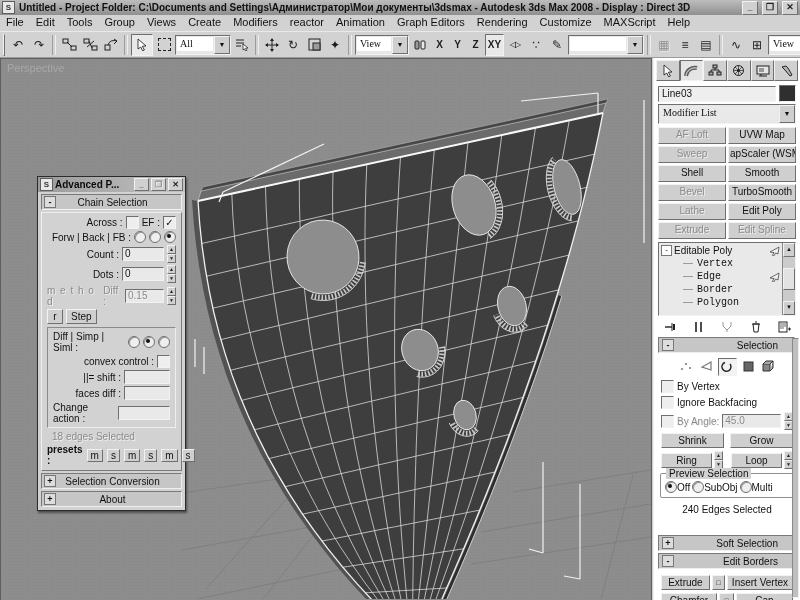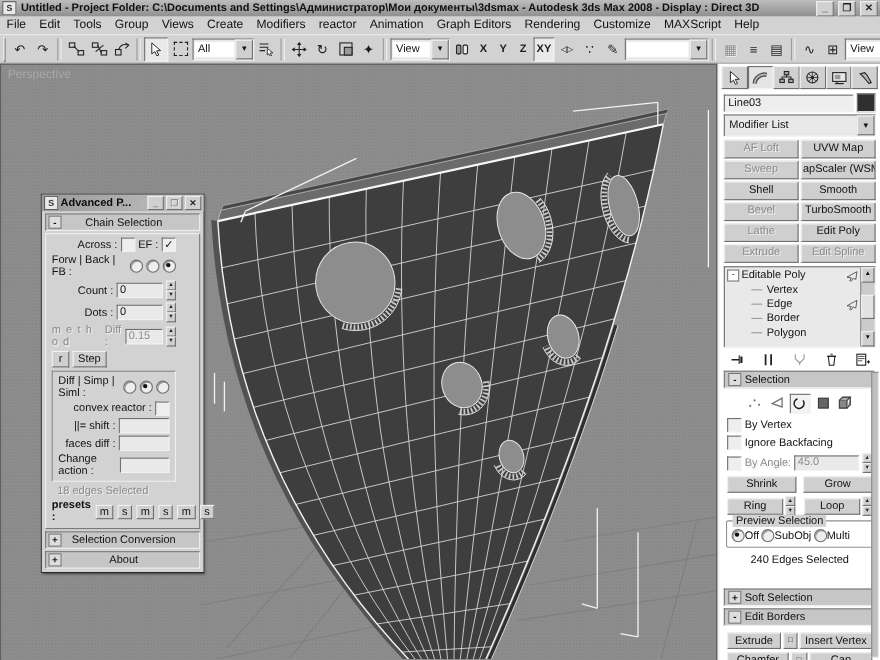--- a/index.html
+++ b/index.html
@@ -27,21 +27,21 @@
   
   #toolbar{position:absolute;left:0;top:31px;width:800px;height:27px;background:#d2d2d2;
     border-top:1px solid #e9e9e9;border-bottom:1px solid #9c9c9c;display:flex;
     align-items:center;padding:0 1px;box-sizing:border-box;gap:1px;}
   .handle{width:3px;height:20px;border:1px solid;border-color:#f2f2f2 #6f6f6f #6f6f6f #f2f2f2;margin:0 2px;}
   .tbtn{width:20px;height:20px;display:flex;align-items:center;justify-content:center;
     font-size:12px;line-height:1;color:#1c1c1c;flex:none;}
   .tbtn.sm{width:17px;font-size:10px;font-weight:bold;}
   .tsep{width:2px;height:20px;border-left:1px solid #9c9c9c;border-right:1px solid #eee;margin:0 2px;flex:none;}
   .combo{height:18px;background:#e7e7e7;border:1px solid;border-color:#6f6f6f #f2f2f2 #f2f2f2 #6f6f6f;
-    display:flex;align-items:center;flex:none;font-size:10px;}
+    display:flex;flex:none;font-size:10px;font-family:Liberation Serif, serif;}
   .combo .cval{flex:1;padding:0 3px;white-space:nowrap;overflow:hidden;background:#fff;height:14px;margin:1px;line-height:14px;}
   .combo .cbtn{width:14px;height:16px;display:flex;align-items:center;justify-content:center;
     font-size:7px;border:1px solid;border-color:#f2f2f2 #6f6f6f #6f6f6f #f2f2f2;background:#cfcfcf;}
   .dashedbox{width:11px;height:11px;border:1px dashed #222;}
   
   #viewport{position:absolute;left:0;top:58px;width:652px;height:590px;background:#8d8d8d;
     border:1px solid #5f5f5f;box-sizing:border-box;
     background-image:radial-gradient(rgba(0,0,0,0.045) 1px,transparent 1px);background-size:3px 3px;}
   #vplabel{position:absolute;left:6px;top:3px;color:#a8a8a8;font-size:11px;}
   
@@ -49,21 +49,21 @@
     border:1px solid #2b2b2b;box-shadow:1px 2px 2px rgba(0,0,0,.45);box-sizing:border-box;}
   #dlg-title{height:15px;background:linear-gradient(90deg,#9a9a9a,#c2c2c2);display:flex;
     align-items:center;gap:2px;padding:0 2px;}
   #dlg-title .ttl{flex:1;font-weight:bold;font-size:10px;color:#0c0c0c;white-space:nowrap;overflow:hidden;}
   #dlg-title .winbtn{width:13px;height:11px;font-size:8px;}
   .rollhdr{height:14px;margin:2px 3px;background:#c6c6c6;border:1px solid;
     border-color:#7a7a7a #efefef #efefef #7a7a7a;display:flex;align-items:center;font-size:10px;}
   .rollhdr .pm{width:10px;height:10px;border:1px solid #777;background:#ddd;margin:0 2px;
     display:flex;align-items:center;justify-content:center;font-size:9px;line-height:1;font-weight:bold;}
   .rollhdr .rttl{flex:1;text-align:center;padding-right:14px;}
-  .dbody{border:1px solid;border-color:#efefef #7a7a7a #7a7a7a #efefef;margin:0 3px 2px 3px;padding:2px 16px 3px 0;}
+  .dbody{border:1px solid;border-color:#efefef #7a7a7a #7a7a7a #efefef;margin:0 3px 2px 3px;padding:2px 0 3px 0;}
   .drow{display:flex;align-items:center;justify-content:flex-end;gap:3px;padding:1px 5px;font-size:10px;}
   .drow.left{justify-content:flex-start;}
   .cb{width:11px;height:11px;background:#eee;border:1px solid;border-color:#6f6f6f #f2f2f2 #f2f2f2 #6f6f6f;
     display:flex;align-items:center;justify-content:center;font-size:10px;line-height:1;flex:none;}
   .rb{width:10px;height:10px;border-radius:50%;background:#eee;border:1px solid #6f6f6f;
     box-shadow:inset 1px 1px 0 #999;flex:none;position:relative;}
   .rb.on::after{content:"";position:absolute;left:2px;top:2px;width:4px;height:4px;border-radius:50%;background:#111;}
   .field{background:#e9e9e9;border:1px solid;border-color:#6f6f6f #f2f2f2 #f2f2f2 #6f6f6f;
     height:12px;font-size:10px;padding:0 2px;line-height:12px;}
   .spin{display:flex;flex-direction:column;width:9px;flex:none;}
@@ -82,35 +82,35 @@
   #namerow{display:flex;align-items:center;gap:3px;margin:4px 4px 2px 4px;}
   #objname{flex:1;height:14px;background:#eee;border:1px solid;border-color:#6f6f6f #f2f2f2 #f2f2f2 #6f6f6f;
     font-size:10px;padding:0 3px;line-height:14px;}
   #colorswatch{width:15px;height:15px;background:#2f2f2f;border:1px solid;border-color:#6f6f6f #f2f2f2 #f2f2f2 #6f6f6f;}
   #modgrid{display:grid;grid-template-columns:1fr 1fr;gap:2px 2px;margin:3px 4px;}
   #modgrid .btn{height:15px;line-height:13px;padding:0 1px;overflow:hidden;}
   #stackbox{margin:3px 4px;height:72px;background:#e9e9e9;border:1px solid;
     border-color:#6f6f6f #f2f2f2 #f2f2f2 #6f6f6f;display:flex;}
   #stacklist{flex:1;padding:1px 0;position:relative;}
   .stkrow{height:13px;display:flex;align-items:center;font-size:10px;gap:2px;padding-left:2px;}
-  .stkrow.child{padding-left:24px;}
+  .stkrow.child{padding-left:24px;font-family:Liberation Mono, monospace;}
   .stkrow.child::before{content:"";width:10px;height:1px;background:#9a9a9a;margin-right:2px;}
   .treebox{width:9px;height:9px;border:1px solid #777;background:#fff;font-size:8px;line-height:7px;
     text-align:center;flex:none;}
   #stackscroll{width:12px;background:#cbcbcb;border-left:1px solid #888;display:flex;
     flex-direction:column;justify-content:space-between;}
   #stackscroll .sb{height:12px;border:1px solid;border-color:#f2f2f2 #6f6f6f #6f6f6f #f2f2f2;
     background:#cfcfcf;font-size:6px;text-align:center;line-height:10px;}
   #stackbar{display:flex;gap:6px;margin:2px 6px 3px 6px;align-items:center;justify-content:space-between;padding:0 2px;}
   .sicon{width:16px;height:15px;display:flex;align-items:center;justify-content:center;}
   .prollhdr{height:14px;margin:2px 5px 2px 4px;background:#c6c6c6;border:1px solid;
     border-color:#7a7a7a #efefef #efefef #7a7a7a;display:flex;align-items:center;font-size:10px;}
   .prollhdr .pm{width:10px;height:10px;border:1px solid #777;background:#ddd;margin:0 3px;
     display:flex;align-items:center;justify-content:center;font-size:9px;font-weight:bold;line-height:1;}
-  .prollhdr .rttl{flex:1;text-align:left;padding-right:16px;}
+  .prollhdr .rttl{flex:1;text-align:right;padding-right:16px;}
   .prow{display:flex;align-items:center;gap:3px;padding:2px 7px 1px 7px;font-size:10px;}
   .subicons{display:flex;gap:3px;justify-content:center;padding:3px 0 2px 0;}
   .subicon{width:17px;height:16px;display:flex;align-items:center;justify-content:center;}
   .subicon.on{background:#f2f2f2;border:1px solid;border-color:#6f6f6f #f2f2f2 #f2f2f2 #6f6f6f;}
   .fgroup{border:1px solid #909090;border-radius:2px;margin:3px 6px 2px 6px;padding:3px 2px 3px 2px;position:relative;}
   .fgroup .legend{position:absolute;top:-6px;left:5px;background:#d2d2d2;padding:0 3px;font-size:10px;}
   #panelscroll{position:absolute;right:1px;top:280px;bottom:2px;width:5px;background:#bfbfbf;
     border:1px solid;border-color:#8a8a8a #efefef #efefef #8a8a8a;}
   .statusline{text-align:center;font-size:10px;padding:4px 0 6px 0;}
   .setbtn{width:13px;height:13px;border:1px solid;border-color:#f2f2f2 #6f6f6f #6f6f6f #f2f2f2;
@@ -388,21 +388,21 @@
       <span class="btn">Step</span>
     </div>
     <div class="groupbox">
       <div class="drow">
         <span>Diff | Simp | Siml :</span>
         <span class="rb"></span>
         <span class="rb on"></span>
         <span class="rb"></span>
       </div>
       <div class="drow">
-        <span>convex reactor :</span>
+        <span>convex control :</span>
         <span class="cb"></span>
       </div>
       <div class="drow">
         <span>||= shift :</span>
         <span class="field" style="width:40px"></span>
       </div>
       <div class="drow">
         <span>faces diff :</span>
         <span class="field" style="width:40px"></span>
       </div>

